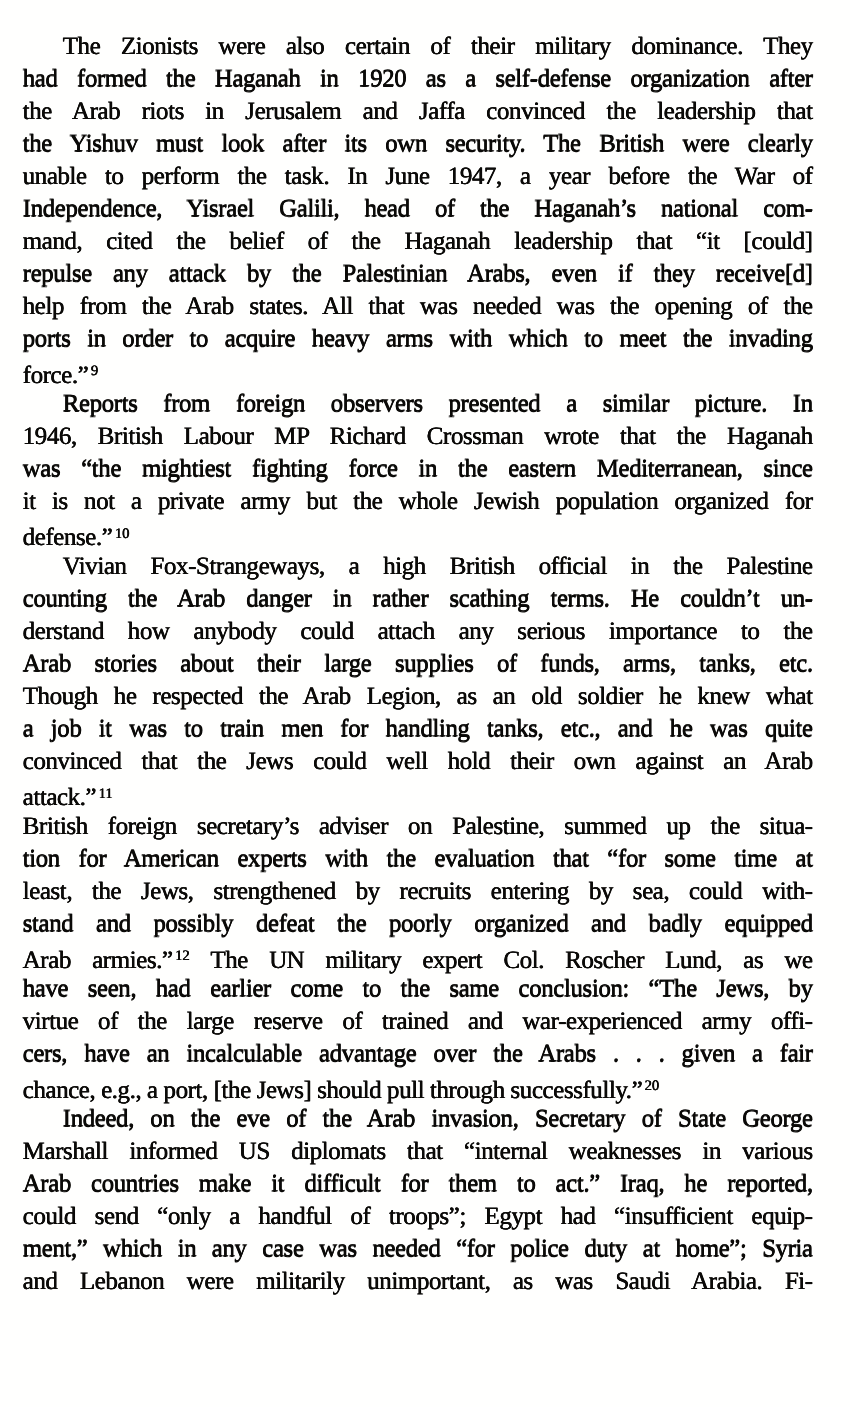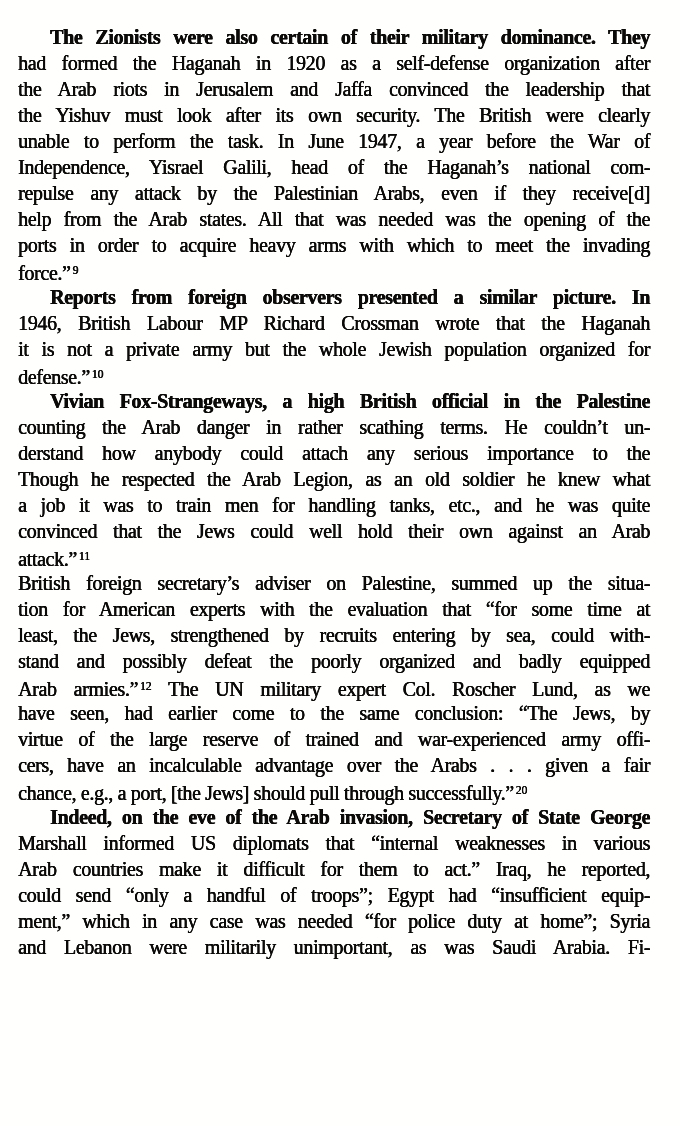--- a/index.html
+++ b/index.html
@@ -24,21 +24,21 @@
     text-shadow: 0.4px 0 0 currentColor, 0 0.3px 0 currentColor;
   }
   .paragraph { margin: 0; }
   .line {
     text-align: justify;
     text-align-last: justify;
     -moz-text-align-last: justify;
     height: 26px;
     white-space: normal;
   }
-  .line.indent { text-indent: 32px; font-weight: bold; }
+  .line.indent { text-indent: 32px; }
   .line.end {
     text-align: center;
     text-align-last: left;
     -moz-text-align-last: left;
   }
   .sup {
     font-size: 58%;
     vertical-align: 0.52em;
     letter-spacing: 0;
     margin-left: 2px;
@@ -49,35 +49,38 @@
 
 <div class="page">
   <div>
       <div class="paragraph">
         <div class="line indent"><span class="seg">The Zionists were also certain of their military dominance. They</span></div>
         <div class="line"><span class="seg">had formed the Haganah in 1920 as a self-defense organization after</span></div>
         <div class="line"><span class="seg">the Arab riots in Jerusalem and Jaffa convinced the leadership that</span></div>
         <div class="line"><span class="seg">the Yishuv must look after its own security. The British were clearly</span></div>
         <div class="line"><span class="seg">unable to perform the task. In June 1947, a year before the War of</span></div>
         <div class="line"><span class="seg">Independence, Yisrael Galili, head of the Haganah’s national com-</span></div>
+        <div class="line"><span class="seg">mand, cited the belief of the Haganah leadership that “it [could]</span></div>
         <div class="line"><span class="seg">repulse any attack by the Palestinian Arabs, even if they receive[d]</span></div>
         <div class="line"><span class="seg">help from the Arab states. All that was needed was the opening of the</span></div>
         <div class="line"><span class="seg">ports in order to acquire heavy arms with which to meet the invading</span></div>
         <div class="line end"><span class="seg">force.”</span><span class="sup">9</span></div>
       </div>
       <div class="paragraph">
         <div class="line indent"><span class="seg">Reports from foreign observers presented a similar picture. In</span></div>
         <div class="line"><span class="seg">1946, British Labour MP Richard Crossman wrote that the Haganah</span></div>
+        <div class="line"><span class="seg">was “the mightiest fighting force in the eastern Mediterranean, since</span></div>
         <div class="line"><span class="seg">it is not a private army but the whole Jewish population organized for</span></div>
         <div class="line end"><span class="seg">defense.”</span><span class="sup">10</span></div>
       </div>
       <div class="paragraph">
         <div class="line indent"><span class="seg">Vivian Fox-Strangeways, a high British official in the Palestine</span></div>
         <div class="line"><span class="seg">counting the Arab danger in rather scathing terms. He couldn’t un-</span></div>
         <div class="line"><span class="seg">derstand how anybody could attach any serious importance to the</span></div>
+        <div class="line"><span class="seg">Arab stories about their large supplies of funds, arms, tanks, etc.</span></div>
         <div class="line"><span class="seg">Though he respected the Arab Legion, as an old soldier he knew what</span></div>
         <div class="line"><span class="seg">a job it was to train men for handling tanks, etc., and he was quite</span></div>
         <div class="line"><span class="seg">convinced that the Jews could well hold their own against an Arab</span></div>
         <div class="line end"><span class="seg">attack.”</span><span class="sup">11</span></div>
       </div>
       <div class="paragraph">
         <div class="line"><span class="seg">British foreign secretary’s adviser on Palestine, summed up the situa-</span></div>
         <div class="line"><span class="seg">tion for American experts with the evaluation that “for some time at</span></div>
         <div class="line"><span class="seg">least, the Jews, strengthened by recruits entering by sea, could with-</span></div>
         <div class="line"><span class="seg">stand and possibly defeat the poorly organized and badly equipped</span></div>

